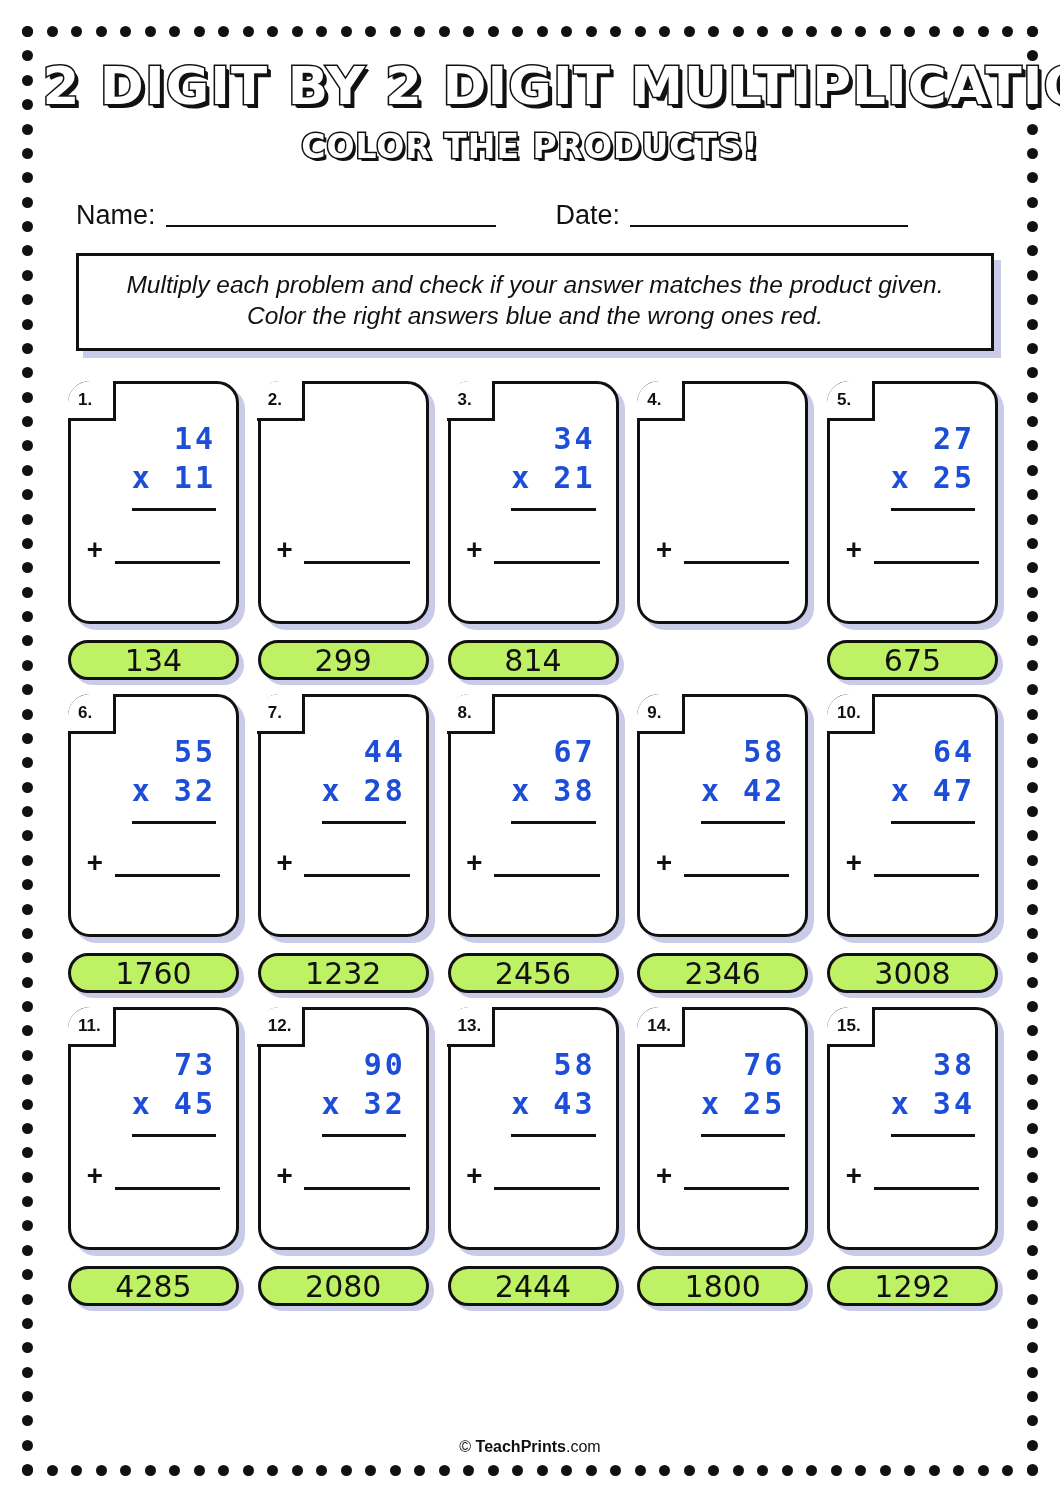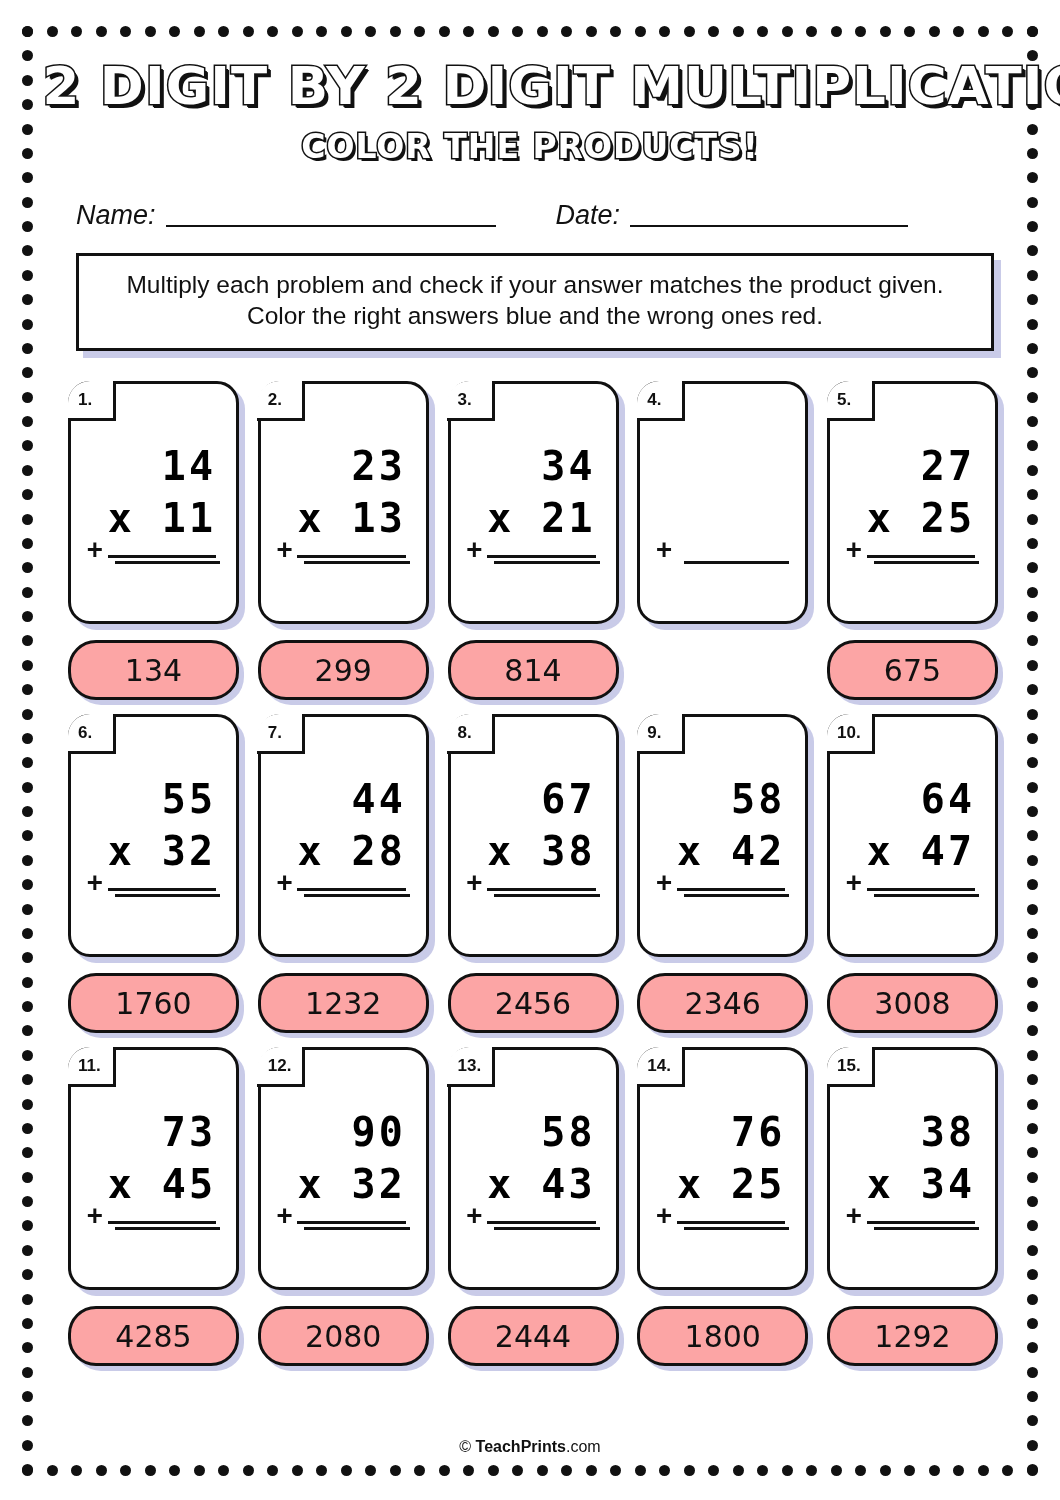--- a/index.html
+++ b/index.html
@@ -84,21 +84,20 @@
     white-space: nowrap;
   }
 
   
   .namedate {
     display: flex;
     align-items: flex-end;
     margin-top: 34px;
     padding: 0 14px 0 24px;
     font-size: 27px;
-    font-style: italic;
   }
   .nd-label { font-family: "Liberation Sans", sans-serif; color: #111; }
   .nd-line {
     border-bottom: 2.5px solid #111;
     height: 26px;
     margin: 0 0 4px 10px;
   }
   .nd-name-line { width: 330px; }
   .nd-date-line { width: 278px; }
   .nd-spacer { width: 60px; }
@@ -108,20 +107,21 @@
     position: relative;
     margin: 22px 14px 0 24px;
     border: 3.5px solid #111;
     background: #ffffff;
     box-shadow: 7px 7px 0 #c9cbe8;
     padding: 13px 22px 16px 22px;
     text-align: center;
     font-size: 24.5px;
     line-height: 1.3;
     color: #111;
+    font-style: italic;
   }
 
   
   .grid {
     margin: 30px 10px 0 16px;
   }
   .row {
     display: flex;
     justify-content: space-between;
     margin-bottom: 14px;
@@ -157,28 +157,28 @@
     top: 6px;
     left: 7px;
     font-size: 17px;
     font-weight: bold;
     color: #111;
     font-family: "Liberation Sans", sans-serif;
   }
 
   .problem {
     position: absolute;
-    top: 57px;
+    top: 36px;
     right: 20px;
     text-align: right;
     font-family: "DejaVu Sans Mono", monospace;
-    font-size: 40px;
+    font-size: 30px;
     font-weight: bold;
     letter-spacing: 3px;
-    color: #000000;
+    color: #1d4ed8;
     line-height: 1.28;
   }
   .mult-line {
     border-bottom: 3px solid #111;
     padding-bottom: 11px;
   }
 
   .plusrow {
     position: absolute;
     left: 16px;
@@ -197,24 +197,24 @@
   }
   .plus-line {
     flex: 1;
     border-bottom: 3px solid #111;
     margin-left: 12px;
     height: 20px;
   }
 
   .answer {
     margin-top: 16px;
-    height: 60px;
+    height: 40px;
     border: 3.5px solid #111;
     border-radius: 28px;
-    background: #fca5a5;
+    background: #bef264;
     box-shadow: 5px 5px 0 #c9cbe8;
     display: flex;
     align-items: center;
     justify-content: center;
     font-family: "DejaVu Sans", sans-serif;
     font-size: 30px;
     color: #111;
     box-sizing: border-box;
   }
 
@@ -479,24 +479,20 @@
                 <span class="plus">+</span>
                 <span class="plus-line"></span>
               </div>
             </div>
             <div class="answer">134</div>
           </div>
           <div class="cell">
             <div class="card">
               <div class="fold"></div>
               <div class="num">2.</div>
-              <div class="problem">
-                <div>23</div>
-                <div class="mult-line">x 13</div>
-              </div>
               <div class="plusrow">
                 <span class="plus">+</span>
                 <span class="plus-line"></span>
               </div>
             </div>
             <div class="answer">299</div>
           </div>
           <div class="cell">
             <div class="card">
               <div class="fold"></div>

